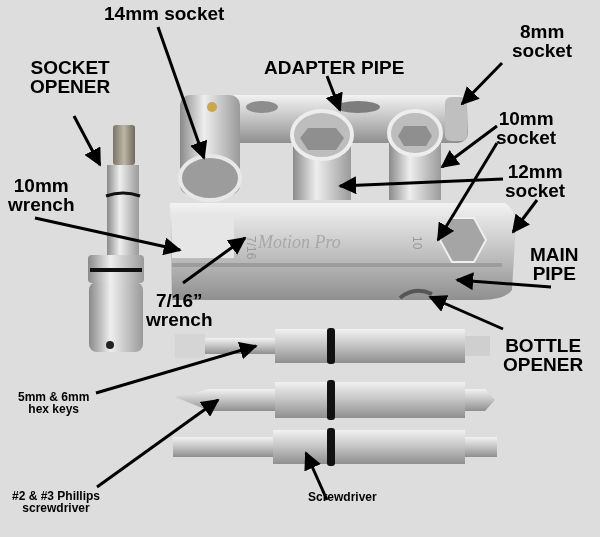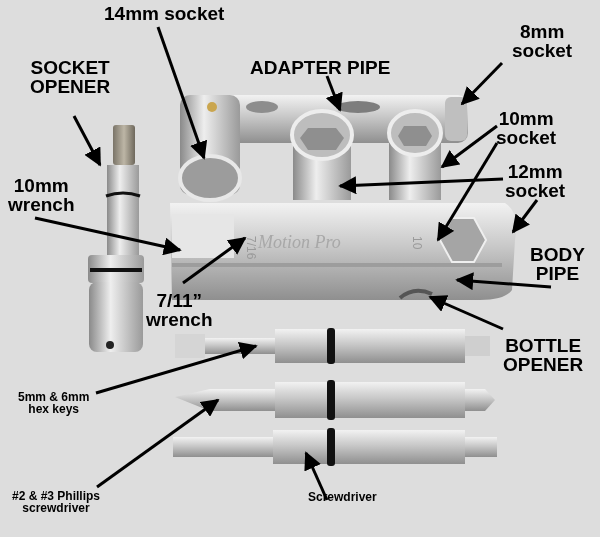--- a/index.html
+++ b/index.html
@@ -131,21 +131,21 @@
       <line x1="96" y1="393" x2="256" y2="346" marker-end="url(#ah)"></line>
       <line x1="97" y1="487" x2="218" y2="400" marker-end="url(#ah)"></line>
       <line x1="327" y1="500" x2="306" y2="453" marker-end="url(#ah)"></line>
     </g>
   </svg>
 
   <div class="label lbl-lg" style="left:104px; top:4px;">
     <span>14mm socket</span>
   </div>
 
-  <div class="label lbl-lg" style="left:250px; top:58px;">
+  <div class="label lbl-lg" style="left:264px; top:58px;">
     <span>ADAPTER PIPE</span>
   </div>
 
   <div class="label lbl-lg" style="left:488px; top:22px;margin-left:24px;">
     <span>8mm</span>
     <span>socket</span>
   </div>
 
   <div class="label lbl-lg" style="left:30px; top:58px;">
     <span>SOCKET</span>
@@ -161,26 +161,26 @@
     <span>12mm</span>
     <span>socket</span>
   </div>
 
   <div class="label lbl-lg" style="left:8px; top:176px;">
     <span>10mm</span>
     <span>wrench</span>
   </div>
 
   <div class="label lbl-lg" style="left:530px; top:245px;">
-    <span>BODY</span>
+    <span>MAIN</span>
     <span>PIPE</span>
   </div>
 
   <div class="label lbl-lg" style="left:146px; top:291px;">
-    <span>7/11”</span>
+    <span>7/16”</span>
     <span>wrench</span>
   </div>
 
   <div class="label lbl-lg" style="left:503px; top:336px;">
     <span>BOTTLE</span>
     <span>OPENER</span>
   </div>
 
   <div class="label lbl-md" style="left:18px; top:391px;">
     <span>5mm &amp; 6mm</span>

